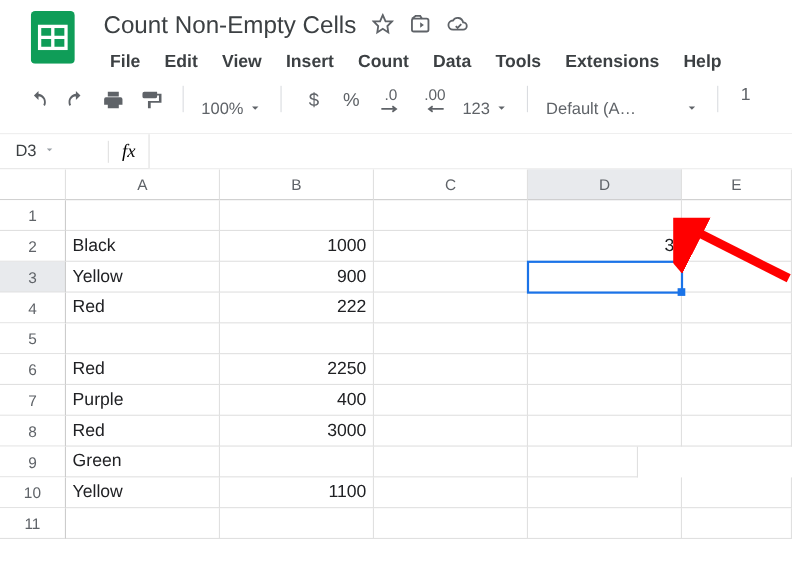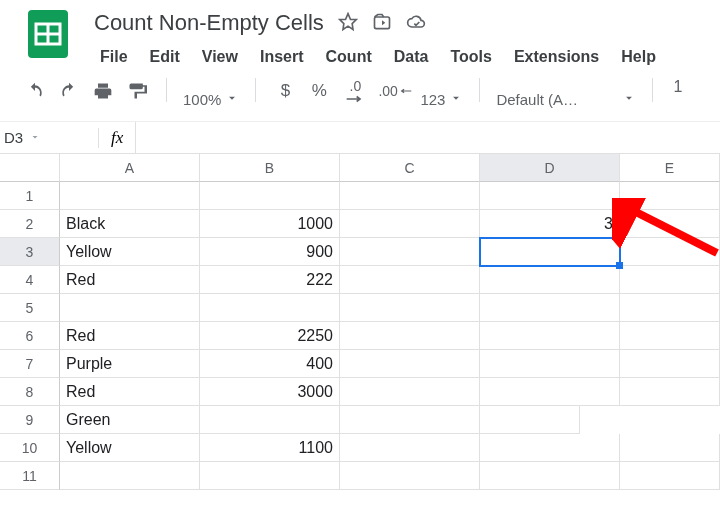--- a/index.html
+++ b/index.html
@@ -76,21 +76,21 @@
   
   .fxbar {
     display:flex;
     align-items:center;
     height:32px;
     border-bottom:1px solid #e0e0e0;
     font-size:15px;
   }
   .namebox {
     width:98px;
-    padding-left:4px;
+    padding-left:14px;
     display:flex;
     align-items:center;
     gap:6px;
     color:#3c4043;
   }
   .namebox .caret svg{width:12px;height:12px;}
   .fx {
     font-style: italic;
     color:#000000;
     font-family: Georgia, serif;
@@ -242,21 +242,21 @@
   </span>
   <span class="tb-sep"></span>
   <span class="tb-btn" style="font-size:17px;">$</span>
   <span class="tb-btn" style="font-size:17px;">%</span>
   <span class="tb-btn" style="width:30px;flex-direction:column;">
     <span style="font-size:14px;">.0</span>
     <svg viewBox="0 0 24 8" width="20" height="8" fill="#5f6368">
         <path d="M2 4h16M14 1l4 3-4 3" stroke="#5f6368" stroke-width="2" fill="none"></path>
       </svg>
   </span>
-  <span class="tb-btn" style="width:34px;flex-direction:row;">
+  <span class="tb-btn" style="width:34px;flex-direction:column;">
     <span style="font-size:14px;">.00</span>
     <svg viewBox="0 0 24 8" width="20" height="8" fill="#5f6368">
         <path d="M22 4H6M10 1L6 4l4 3" stroke="#5f6368" stroke-width="2" fill="none"></path>
       </svg>
   </span>
   <span class="numfmt">
     <span>123</span>
     <span class="caret"><svg viewBox="0 0 24 24" fill="#5f6368">
           <path d="M7 10l5 5 5-5z"></path>
         </svg></span>

